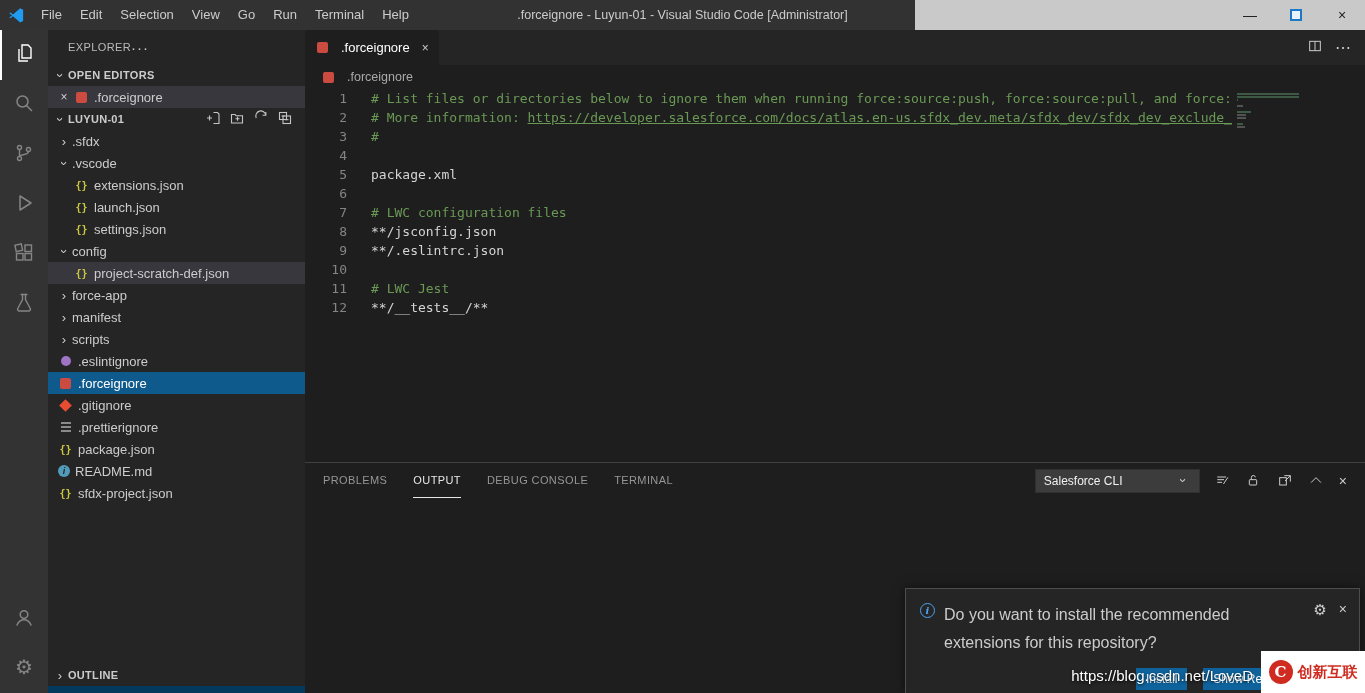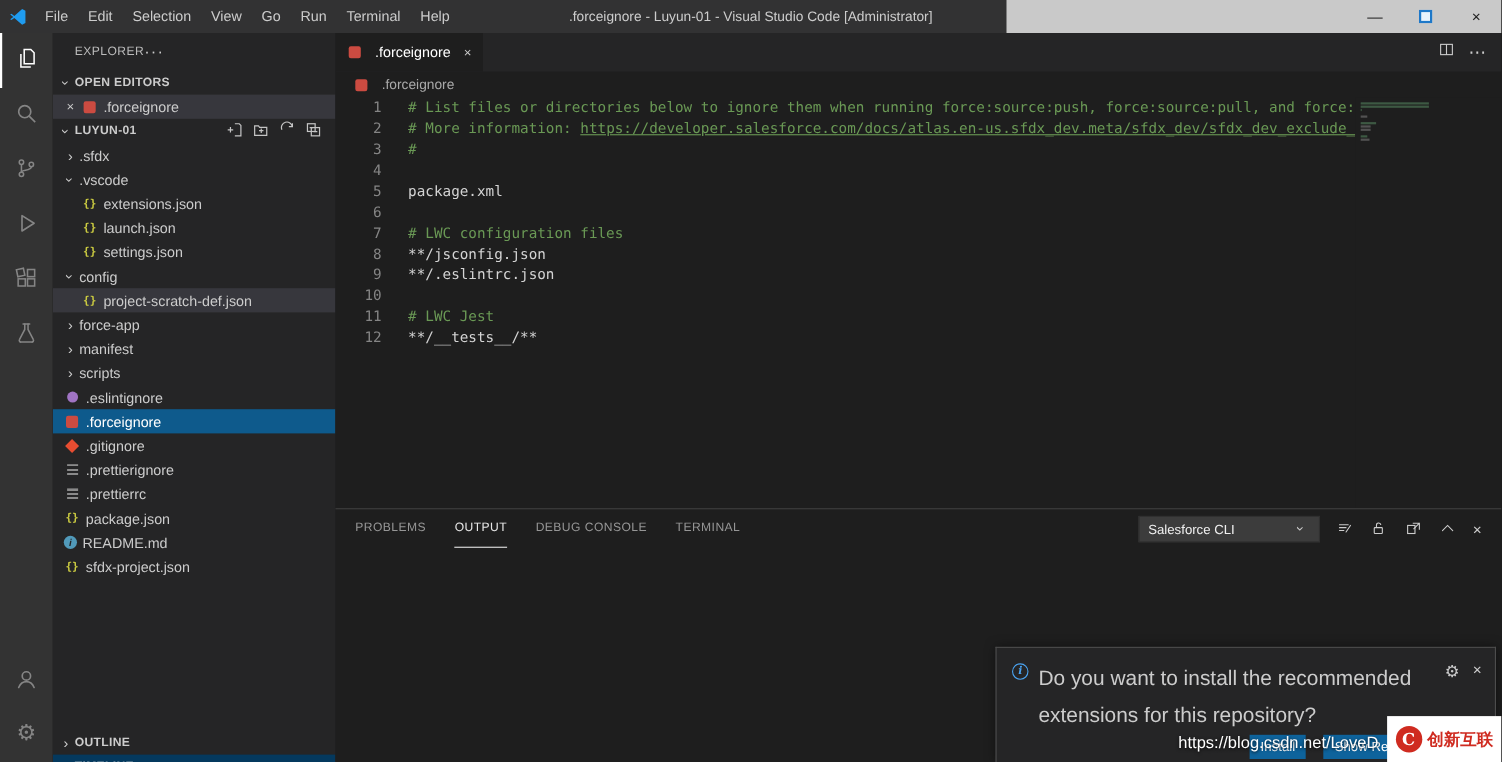--- a/index.html
+++ b/index.html
@@ -108,21 +108,21 @@
                   color:#cccccc; white-space:pre; }
 
   
   .notification { position:absolute; left:905px; right:5px; top:588px; bottom:0; background:#252526;
                   border:1px solid #4d4d4d; border-bottom:none; box-shadow:0 0 10px rgba(0,0,0,.55);
                   z-index:6; }
   .notif-main { display:flex; align-items:flex-start; padding:12px 12px 0 14px; }
   .info-circle { width:15px; height:15px; border-radius:50%; border:1.5px solid #4aa3f0; color:#4aa3f0;
                  font-size:10px; font-weight:bold; font-style:italic; display:flex; align-items:center;
                  justify-content:center; flex:none; margin-top:2px; font-family:"DejaVu Serif",serif; }
-  .notif-msg { color:#cccccc; font-size:19px; line-height:1.75; margin-left:9px; width:350px; }
+  .notif-msg { color:#cccccc; font-size:16px; line-height:1.75; margin-left:9px; width:350px; }
   .notif-gear { margin-left:auto; color:#cccccc; font-size:15px; }
   .notif-close { margin-left:12px; color:#cccccc; font-size:14px; }
   .notif-buttons { position:absolute; bottom:3px; left:230px; display:flex; gap:16px; }
   .notif-btn { background:#0e639c; color:#ffffff; font-size:12px; padding:4px 10px; border:none;
                white-space:nowrap; font-family:"Liberation Sans",sans-serif; }
 
   
   .watermark-url { position:absolute; right:112px; bottom:9px; color:#ffffff; font-size:15px;
                    z-index:8; text-shadow:0 1px 3px rgba(0,0,0,.9); white-space:nowrap; }
   .watermark-logo { position:absolute; right:0; bottom:0; width:104px; height:42px; background:#ffffff;
@@ -307,24 +307,20 @@
           <span class="ficon force"></span>
           <span class="tlabel">.forceignore</span>
         </div>
         <div class="tree-row" style="padding-left: 10px;">
           <span class="ficon git"></span>
           <span class="tlabel">.gitignore</span>
         </div>
         <div class="tree-row" style="padding-left: 10px;">
           <span class="ficon prettier"></span>
           <span class="tlabel">.prettierignore</span>
-        </div>
-        <div class="tree-row" style="padding-left: 10px;">
-          <span class="ficon prettier"></span>
-          <span class="tlabel">.prettierrc</span>
         </div>
         <div class="tree-row" style="padding-left: 10px;">
           <span class="ficon json">{}</span>
           <span class="tlabel">package.json</span>
         </div>
         <div class="tree-row" style="padding-left: 10px;">
           <span class="ficon readme">i</span>
           <span class="tlabel">README.md</span>
         </div>
         <div class="tree-row" style="padding-left: 10px;">

